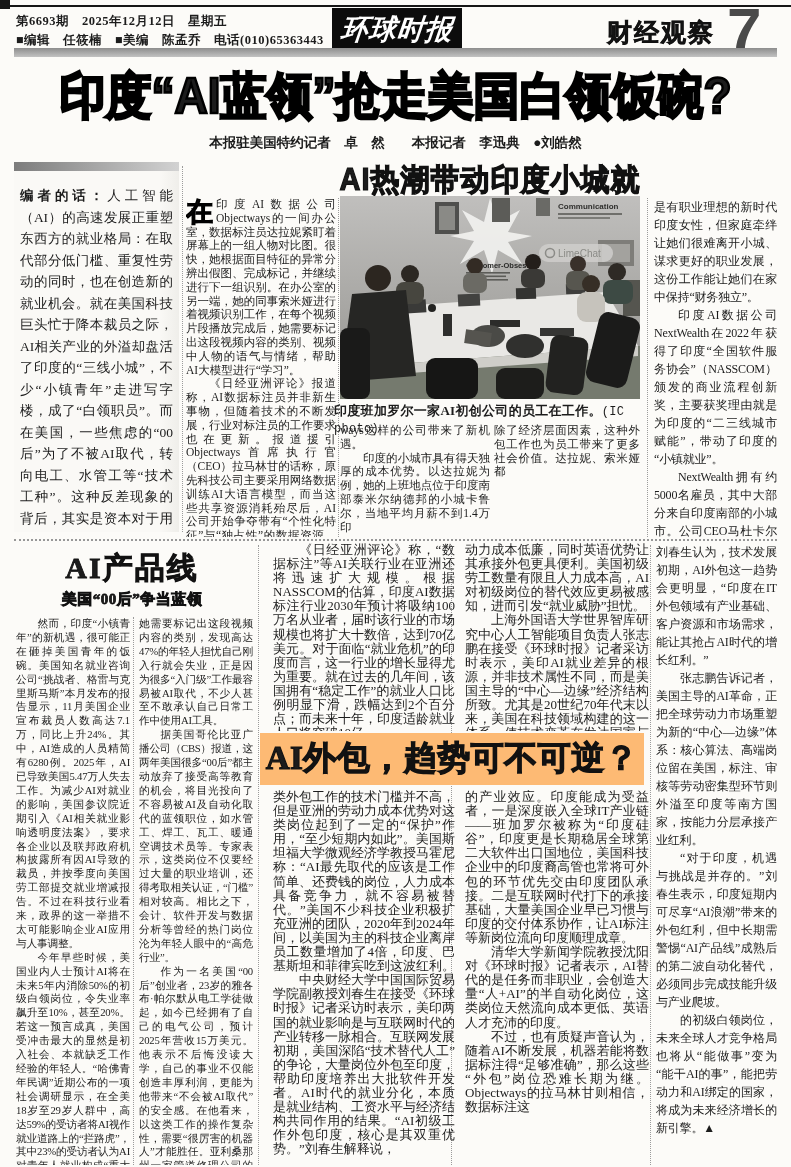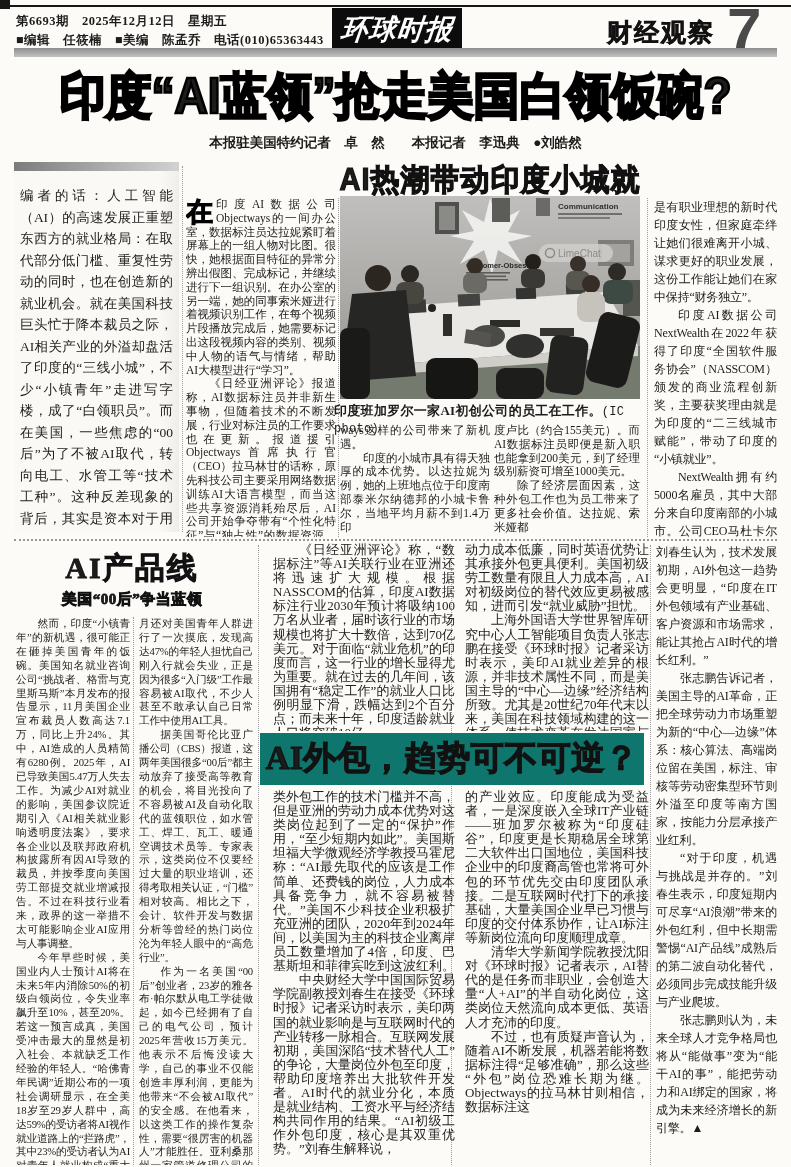--- a/index.html
+++ b/index.html
@@ -30,21 +30,21 @@
     font-family:"Liberation Sans","DejaVu Sans",sans-serif;
     font-size:46px; line-height:66px; font-weight:900; letter-spacing:0;
     -webkit-text-stroke:2.4px #000; transform:scaleY(1.08); transform-origin:top center; }
   .byline { left:0; top:134px; width:791px; text-align:center; font-size:13.5px; font-weight:700; }
   
   .editor-box { left:14px; top:162px; width:165px; height:370px; overflow:hidden;
     background:linear-gradient(to right,#faf9f6 88%,#efeeea); }
   .ed-bar { width:100%; height:9px; background:linear-gradient(to right,#7c7c7c,#d2d2d2); }
   .editor-box .inner { padding:14px 6px 0 6px; font-size:13.5px; line-height:21.5px;
     text-align:justify; }
-  .editor-box b { font-weight:400;margin-top:11px; }
+  .editor-box b { font-weight:700;margin-top:11px; }
   
   .col { overflow:hidden; text-align:justify; }
   .col p.para { text-indent:2em; }
   .col.cont p.para:first-child { text-indent:0; }
   .body-a { font-size:11.5px; line-height:13.8px; }
   .body-r { font-size:12px; line-height:18px; letter-spacing:-.2px; }
   .body-b { font-size:10.7px; line-height:13.9px; letter-spacing:-.2px; }
   .body-m { font-size:13px; line-height:14.1px;margin-left:8px; }
   .dropcap { float:left; font-family:"Liberation Sans","DejaVu Sans",sans-serif;
     font-size:27px; line-height:26px; font-weight:900; margin:1px 3px 0 0;
@@ -60,21 +60,21 @@
     font-weight:400; font-size:12px; }
   
   .vdot { border-left:1px dotted #9b9b9b; width:0; }
   .hdot { left:14px; top:539px; width:763px; height:0; border-top:2px dotted #979797; }
   
   .a2-title { left:10px; top:551px; width:244px; text-align:center; -webkit-text-stroke:.8px #111; }
   .a2-title .l1 { font-size:30px; line-height:34px; font-weight:900; letter-spacing:2px; }
   .a2-title .l2 { font-size:15px; line-height:29px; font-weight:900; letter-spacing:.5px; }
   .a3-title { left:260px; top:733px; width:384px; height:52px; text-align:center;
     font-size:33px; line-height:50px; font-weight:900; letter-spacing:.5px;
-    -webkit-text-stroke:1.2px #111; background:#0f766e; z-index:2; }
+    -webkit-text-stroke:1.2px #111; background:#fdba74; z-index:2; }
 </style>
 </head>
 <body>
 
 <div class="page">
 
   <div class="abs corner-tick"></div>
   <div class="abs top-rule"></div>
   <div class="abs mast-issue">第6693期　2025年12月12日　星期五</div>
   <div class="abs mast-staff">■编辑　任筱楠　■美编　陈孟乔　电话(010)65363443</div>
@@ -175,21 +175,20 @@
 
   <div class="abs caption">
     <span>印度班加罗尔一家AI初创公司的员工在工作。</span><span class="credit">(IC photo)</span>
   </div>
 
   <div class="abs col body-a cont" style="left:340px; top:424px; width:150px; height:113px;">
       <p class="para">ways这样的公司带来了新机遇。</p>
       <p class="para">印度的小城市具有得天独厚的成本优势。以达拉妮为例，她的上班地点位于印度南部泰米尔纳德邦的小城卡鲁尔，当地平均月薪不到1.4万印</p>
     </div>
   <div class="abs col body-a cont" style="left:494px; top:424px; width:146px; height:113px;">
-      <p class="para">度卢比（约合155美元）。而AI数据标注员即便是新入职也能拿到200美元，到了经理级别薪资可增至1000美元。</p>
       <p class="para">除了经济层面因素，这种外包工作也为员工带来了更多社会价值。达拉妮、索米娅都</p>
     </div>
   <div class="abs col body-r cont" style="left:654px; top:198px; width:123px; height:339px;">
       <p class="para">是有职业理想的新时代印度女性，但家庭牵绊让她们很难离开小城、谋求更好的职业发展，这份工作能让她们在家中保持“财务独立”。</p>
       <p class="para">印度AI数据公司NextWealth在2022年获得了印度“全国软件服务协会”（NASSCOM）颁发的商业流程创新奖，主要获奖理由就是为印度的“二三线城市赋能”，带动了印度的“小镇就业”。</p>
       <p class="para">NextWealth拥有约5000名雇员，其中大部分来自印度南部的小城市。公司CEO马杜卡尔表示，员工们在有空调的工作室里办公，时不时还要与外国客户开会，更有机会带团队、升职加薪，这对于择业范围十分有限的“小镇青年”而言无疑是一份光鲜体面的工作。报道称，有从业人员为去中国出了趟差而自豪了很久，并将这一际遇称作“小城市里的大机会”。</p>
     </div>
 
   <div class="abs vdot" style="left:182px; top:166px; height:366px;"></div>
   <div class="abs vdot" style="left:338px; top:198px; height:339px;"></div>
@@ -200,21 +199,21 @@
   <div class="abs a2-title">
     <div class="l1">AI产品线</div>
     <div class="l2">美国“00后”争当蓝领</div>
   </div>
   <div class="abs col body-b" style="left:16px; top:617px; width:114px; height:548px;">
       <p class="para">然而，印度“小镇青年”的新机遇，很可能正在砸掉美国青年的饭碗。美国知名就业咨询公司“挑战者、格雷与克里斯马斯”本月发布的报告显示，11月美国企业宣布裁员人数高达7.1万，同比上升24%。其中，AI造成的人员精简有6280例。2025年，AI已导致美国5.47万人失去工作。为减少AI对就业的影响，美国参议院近期引入《AI相关就业影响透明度法案》，要求各企业以及联邦政府机构披露所有因AI导致的裁员，并按季度向美国劳工部提交就业增减报告。不过在科技行业看来，政界的这一举措不太可能影响企业AI应用与人事调整。</p>
       <p class="para">今年早些时候，美国业内人士预计AI将在未来5年内消除50%的初级白领岗位，令失业率飙升至10%，甚至20%。若这一预言成真，美国受冲击最大的显然是初入社会、本就缺乏工作经验的年轻人。“哈佛青年民调”近期公布的一项社会调研显示，在全美18岁至29岁人群中，高达59%的受访者将AI视作就业道路上的“拦路虎”，其中23%的受访者认为AI对青年人就业构成“重大威胁”。除了担心AI导致就业难，41%的受访者还认为AI会让工作变得愈发“没意义”。对AI保持乐观、认为它能“创造新机遇”的受访者仅占14%。</p>
     </div>
   <div class="abs vdot" style="left:133px; top:617px; height:548px;"></div>
   <div class="abs col body-b cont" style="left:139px; top:617px; width:114px; height:548px;">
-      <p class="para">月还对美国青年人群进行了一次摸底，发现高达47%的年轻人担忧自己刚入行就会失业，正是因为很多“入门级”工作最容易被AI取代，不少人甚至不敢承认自己日常工作中使用AI工具。</p>
+      <p class="para">她需要标记出这段视频内容的类别，发现高达47%的年轻人担忧自己刚入行就会失业，正是因为很多“入门级”工作最容易被AI取代，不少人甚至不敢承认自己日常工作中使用AI工具。</p>
       <p class="para">据美国哥伦比亚广播公司（CBS）报道，这两年美国很多“00后”都主动放弃了接受高等教育的机会，将目光投向了不容易被AI及自动化取代的蓝领职位，如水管工、焊工、瓦工、暖通空调技术员等。专家表示，这类岗位不仅要经过大量的职业培训，还得考取相关认证，“门槛”相对较高。相比之下，会计、软件开发与数据分析等曾经的热门岗位沦为年轻人眼中的“高危行业”。</p>
       <p class="para">作为一名美国“00后”创业者，23岁的雅各布·帕尔默从电工学徒做起，如今已经拥有了自己的电气公司，预计2025年营收15万美元。他表示不后悔没读大学，自己的事业不仅能创造丰厚利润，更能为他带来“不会被AI取代”的安全感。在他看来，以这类工作的操作复杂性，需要“很厉害的机器人”才能胜任。亚利桑那州一家管道修理公司的负责人慨叹，美国人的就业观念已经发生了巨大变化：从前人们看到年轻人去工地干活会问“你怎么不去读书”，而如今他们会说“这工作挺棒啊，有前途”。</p>
     </div>
 
   <div class="abs vdot" style="left:258px; top:545px; height:620px;"></div>
   <div class="abs vdot" style="left:451px; top:545px; height:620px;"></div>
   <div class="abs vdot" style="left:650px; top:545px; height:620px;"></div>
 
   <div class="abs col body-m" style="left:265px; top:543px; width:182px; height:188px;">
       <p class="para">《日经亚洲评论》称，“数据标注”等AI关联行业在亚洲还将迅速扩大规模。根据NASSCOM的估算，印度AI数据标注行业2030年预计将吸纳100万名从业者，届时该行业的市场规模也将扩大十数倍，达到70亿美元。对于面临“就业危机”的印度而言，这一行业的增长显得尤为重要。就在过去的几年间，该国拥有“稳定工作”的就业人口比例明显下滑，跌幅达到2个百分点；而未来十年，印度适龄就业人口将突破10亿。</p>
@@ -233,16 +232,16 @@
     </div>
   <div class="abs col body-m cont" style="left:457px; top:790px; width:184px; height:375px;">
       <p class="para">的产业效应。印度能成为受益者，一是深度嵌入全球IT产业链——班加罗尔被称为“印度硅谷”，印度更是长期稳居全球第二大软件出口国地位，美国科技企业中的印度裔高管也常将可外包的环节优先交由印度团队承接。二是互联网时代打下的承接基础，大量美国企业早已习惯与印度的交付体系协作，让AI标注等新岗位流向印度顺理成章。</p>
       <p class="para">清华大学新闻学院教授沈阳对《环球时报》记者表示，AI替代的是任务而非职业，会创造大量“人+AI”的半自动化岗位，这类岗位天然流向成本更低、英语人才充沛的印度。</p>
       <p class="para">不过，也有质疑声音认为，随着AI不断发展，机器若能将数据标注得“足够准确”，那么这些“外包”岗位恐难长期为继。Objectways的拉马林甘则相信，数据标注这</p>
     </div>
   <div class="abs col body-r cont" style="left:656px; top:543px; width:121px; height:622px;">
       <p class="para">刘春生认为，技术发展初期，AI外包这一趋势会更明显，“印度在IT外包领域有产业基础、客户资源和市场需求，能让其抢占AI时代的增长红利。”</p>
       <p class="para">张志鹏告诉记者，美国主导的AI革命，正把全球劳动力市场重塑为新的“中心—边缘”体系：核心算法、高端岗位留在美国，标注、审核等劳动密集型环节则外溢至印度等南方国家，按能力分层承接产业红利。</p>
       <p class="para">“对于印度，机遇与挑战是并存的。”刘春生表示，印度短期内可尽享“AI浪潮”带来的外包红利，但中长期需警惕“AI产品线”成熟后的第二波自动化替代，必须同步完成技能升级与产业爬坡。</p>
-      <p class="para">张志鹏则认为，未来全球人才竞争格局也将从“能做事”变为“能干AI的事”，能把劳动力和AI绑定的国家，将成为未来经济增长的新引擎。▲</p>
+      <p class="para">的初级白领岗位，未来全球人才竞争格局也将从“能做事”变为“能干AI的事”，能把劳动力和AI绑定的国家，将成为未来经济增长的新引擎。▲</p>
     </div>
 
 </div>
 
 </body></html>

